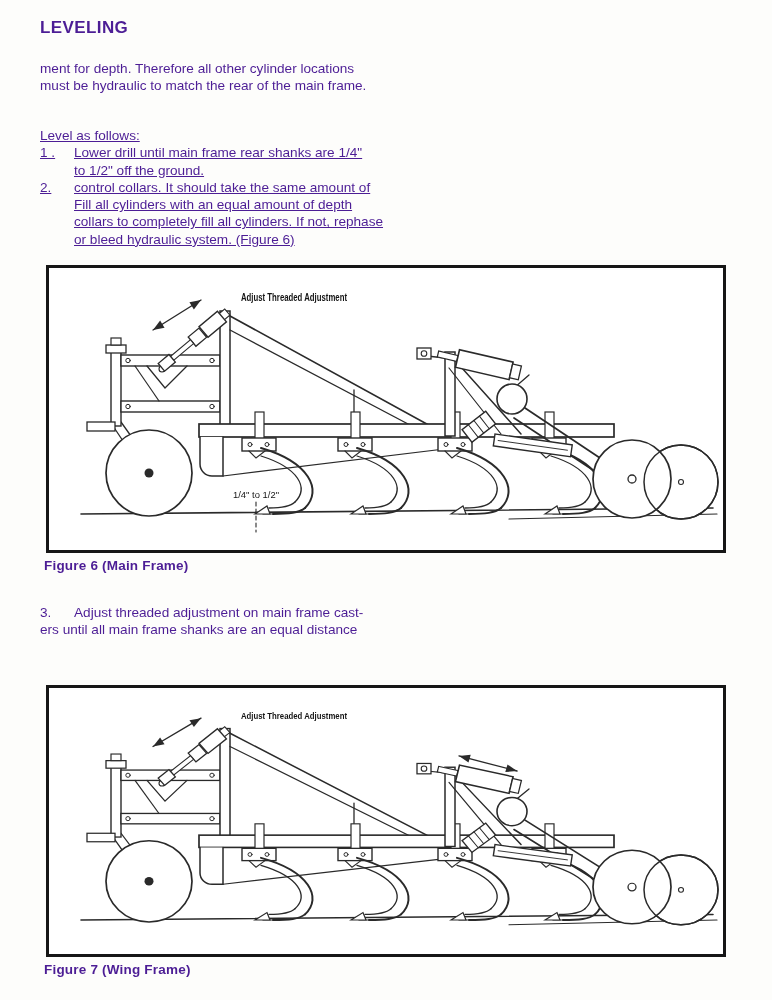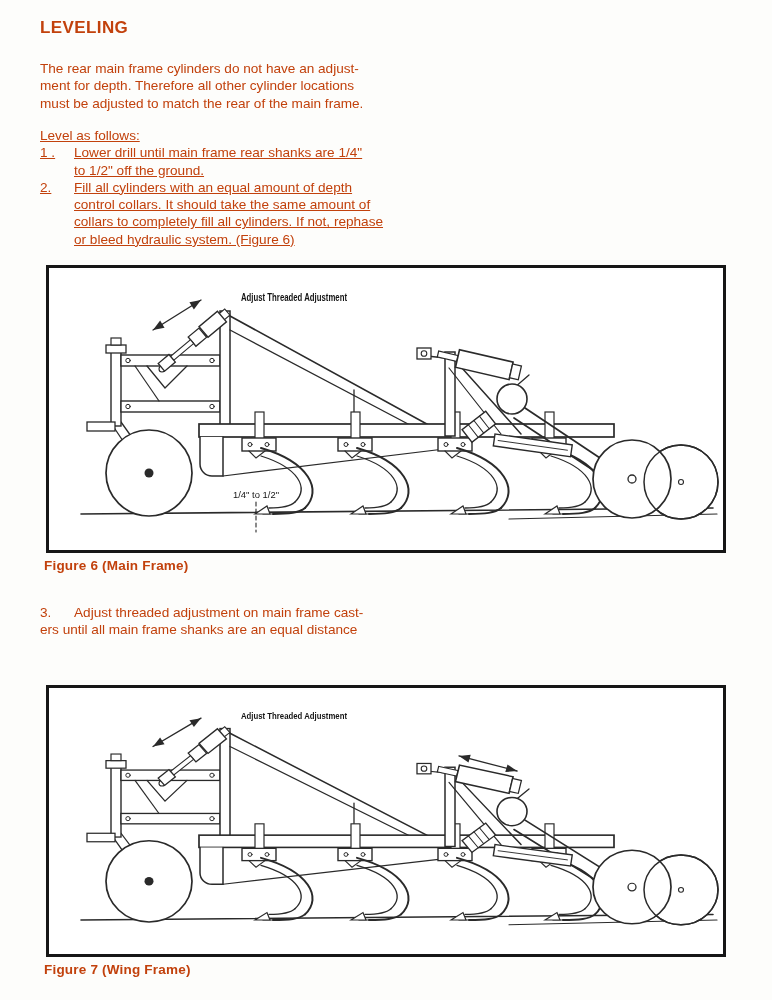--- a/index.html
+++ b/index.html
@@ -1,17 +1,17 @@
 <!DOCTYPE html>
 <html><head>
 <meta charset="utf-8">
 <style>
   html,body{margin:0;padding:0;background:#e8e8e8;}
   .page{position:relative;width:772px;height:1000px;background:#fdfdfb;
-        font-family:"Liberation Sans",sans-serif;color:#c2410c;overflow:hidden;}
+        font-family:"Liberation Sans",sans-serif;color:#4c1d95;overflow:hidden;}
   .abs{position:absolute;}
   .title{font-size:17px;font-weight:bold;letter-spacing:.4px;}
   .body-text{font-size:13.6px;line-height:17.3px;}
   .step{display:flex;}
   .step .num{flex:0 0 34px;width:34px;}
   .num3{display:inline-block;width:34px;}
   .figure-box{border:3px solid #161616;background:#ffffff;}
   .caption{font-size:13.5px;font-weight:bold;letter-spacing:.2px;}
   
   .s09,.s10,.s11,.s12,.s13,.s14,.s15,.s16,.s17,.s20{stroke:#2a2a2a;fill:none;stroke-linecap:round;}
@@ -146,39 +146,38 @@
           <circle cx="632" cy="214" r="2.5" class="s11 wfill"></circle>
           <circle cx="583" cy="211" r="4" class="s13 wfill"></circle>
         </g>
       </g>
     </defs>
   </svg>
 
   <div class="abs title" style="left:40px;top:18px;">LEVELING</div>
 
   <div class="abs body-text" style="left:40px;top:60px;width:430px;">
-    <div>The rear main frame cylinders do not have an adjust-</div>
     <div>ment for depth.  Therefore all other cylinder locations</div>
-    <div>must be adjusted to match the rear of the main frame.</div>
+    <div>must be hydraulic to match the rear of the main frame.</div>
   </div>
 
   <div class="abs body-text" style="left:40px;top:127px;width:430px;text-decoration:underline;">
     <div>Level as follows:</div>
     <div class="step">
       <div class="num">1 .</div>
       <div>
         <div>Lower drill until main frame rear shanks are 1/4"</div>
         <div>to 1/2" off the ground.</div>
       </div>
     </div>
     <div class="step">
       <div class="num">2.</div>
       <div>
+        <div>control collars.  It should take the same amount of</div>
         <div>Fill all cylinders with an equal amount of depth</div>
-        <div>control collars.  It should take the same amount of</div>
         <div>collars to completely fill all cylinders.  If not, rephase</div>
         <div>or bleed hydraulic system. (Figure 6)</div>
       </div>
     </div>
   </div>
 
   <div class="abs figure-box" style="left:46px;top:265px;width:674px;height:282px;">
     <svg viewBox="0 0 674 282" width="674" height="282">
       <use href="#machine"></use>
       <g>

